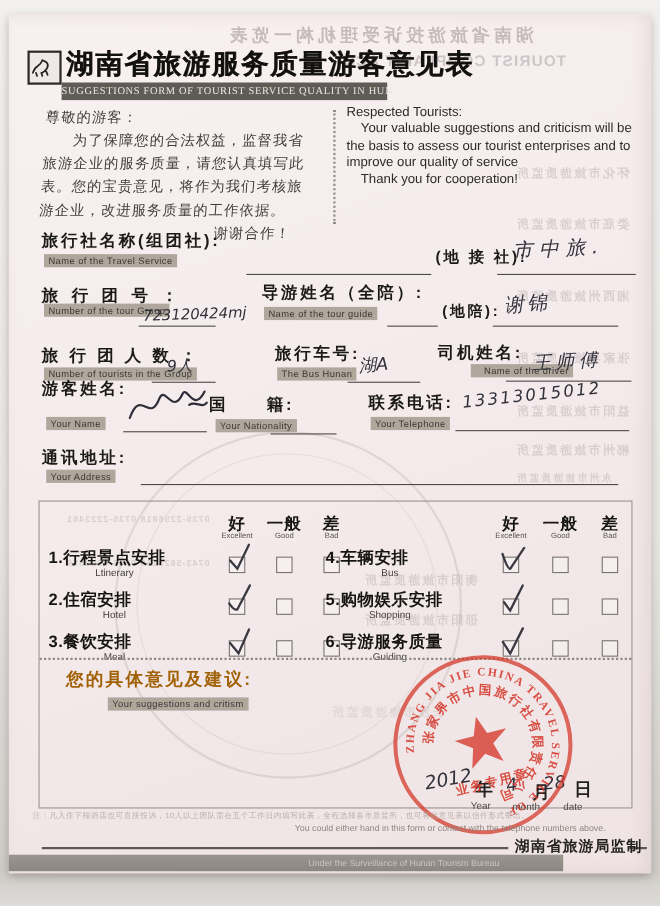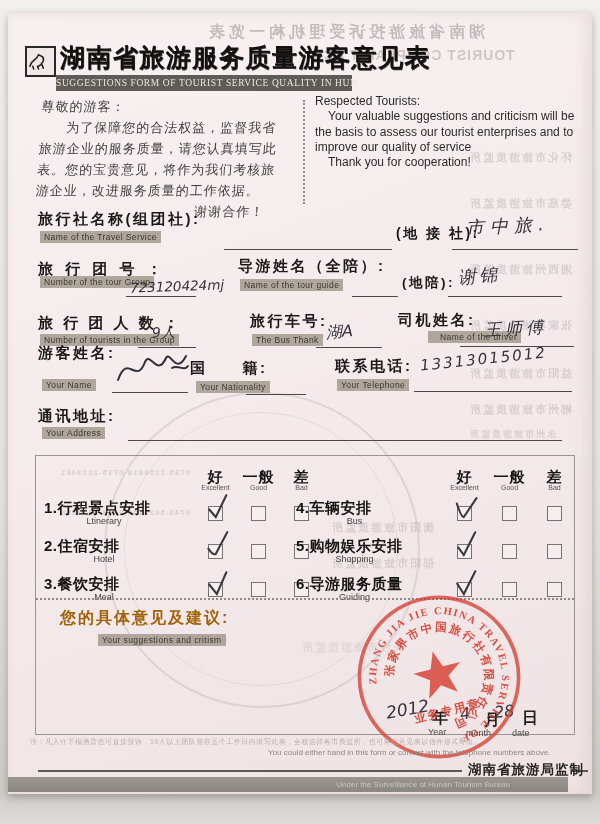--- a/index.html
+++ b/index.html
@@ -58,21 +58,21 @@
   .dlbl{position:absolute;font-size:16px;font-weight:bold;color:#21201e;}
   .dsub{position:absolute;font-size:9px;color:#4e4b47;}
   
   .stamp{left:350px;top:588px;width:178px;height:178px;transform:rotate(-14deg);opacity:.88;}
   
   .note-zh{left:30px;top:737px;width:545px;font-size:7px;color:#b4aaa4;letter-spacing:.5px;opacity:.9;white-space:nowrap;overflow:hidden;}
   .note-en{left:268px;top:748px;font-size:8px;color:#8f867f;}
   .foot-rule{left:38px;top:770px;width:424px;border-top:2px solid #5a5853;}
   .foot-rule2{left:572px;top:770px;width:16px;border-top:2px solid #5a5853;}
   .foot-zh{left:468px;top:761px;font-size:13.5px;font-weight:bold;color:#262420;letter-spacing:1px;}
-  .band{left:8px;top:777px;width:560px;height:15px;background:linear-gradient(#9a968f,#8a8680);
+  .band{left:8px;top:777px;width:504px;height:15px;background:linear-gradient(#9a968f,#8a8680);
         color:#c9c5be;font-size:8px;line-height:15px;text-align:right;padding-right:58px;box-sizing:border-box;}
   
   .wm{border-radius:50%;}
   .wm1{left:104px;top:392px;width:312px;height:312px;border:2px solid rgba(150,140,138,.22);}
   .wm2{left:124px;top:412px;width:272px;height:272px;border:1.5px solid rgba(150,140,138,.16);}
   
   .bleed span{position:absolute;transform:scaleX(-1);color:#c9c0c1;font-weight:bold;
               font-size:11px;letter-spacing:2px;opacity:.65;white-space:nowrap;}
   .bleed span:nth-child(1){left:468px;top:150px;}
   .bleed span:nth-child(2){left:468px;top:196px;}
@@ -152,21 +152,21 @@
   <div class="abs uline" style="left:352px;top:296px;width:46px;"></div>
   <div class="abs zh-label" style="left:402px;top:274px;font-size:13.5px;">(地陪):</div>
   <div class="abs uline" style="left:448px;top:296px;width:114px;"></div>
   <div class="abs ink" style="left:458px;top:264px;font-size:18px;transform:rotate(-5deg);letter-spacing:3px;">谢锦</div>
 
   <div class="abs zh-label" style="left:38px;top:314px;letter-spacing:3px;">旅 行 团 人 数 ：</div>
   <div class="abs tan" style="left:40px;top:334px;">Number of tourists in the Group</div>
   <div class="abs ink" style="left:152px;top:324px;font-size:14px;transform:rotate(-4deg);">9人</div>
   <div class="abs uline" style="left:138px;top:347px;width:58px;"></div>
   <div class="abs zh-label" style="left:250px;top:312px;">旅行车号:</div>
-  <div class="abs tan" style="left:252px;top:334px;">The  Bus  Thank</div>
+  <div class="abs tan" style="left:252px;top:334px;">The  Bus  Hunan</div>
   <div class="abs ink" style="left:326px;top:322px;font-size:16px;transform:rotate(-4deg);">湖A</div>
   <div class="abs uline" style="left:316px;top:347px;width:66px;"></div>
   <div class="abs zh-label" style="left:398px;top:311px;">司机姓名:</div>
   <div class="abs tan" style="left:428px;top:331px;padding-left:12px;">Name of the driver</div>
   <div class="abs ink" style="left:484px;top:317px;font-size:17px;transform:rotate(-3deg);letter-spacing:4px;">王师傅</div>
   <div class="abs uline" style="left:460px;top:346px;width:114px;"></div>
 
   <div class="abs zh-label" style="left:38px;top:344px;">游客姓名:</div>
   <div class="abs tan" style="left:42px;top:379px;">Your    Name</div>
   <svg class="abs" style="left:112px;top:346px;" width="80" height="46" viewBox="0 0 80 46">

